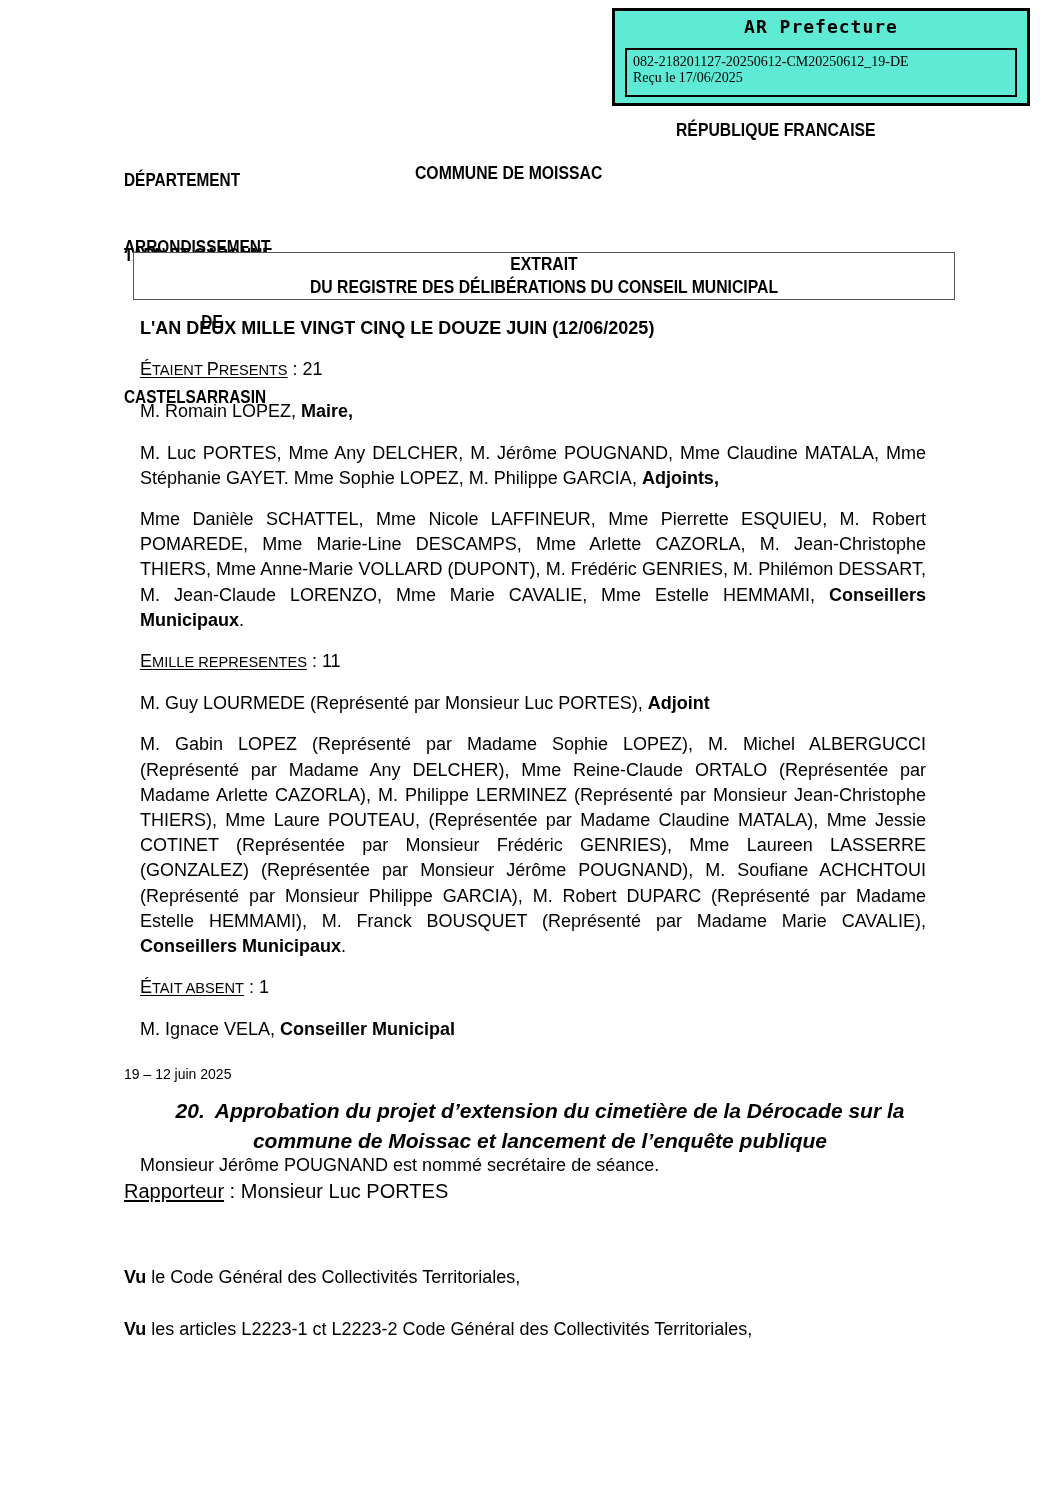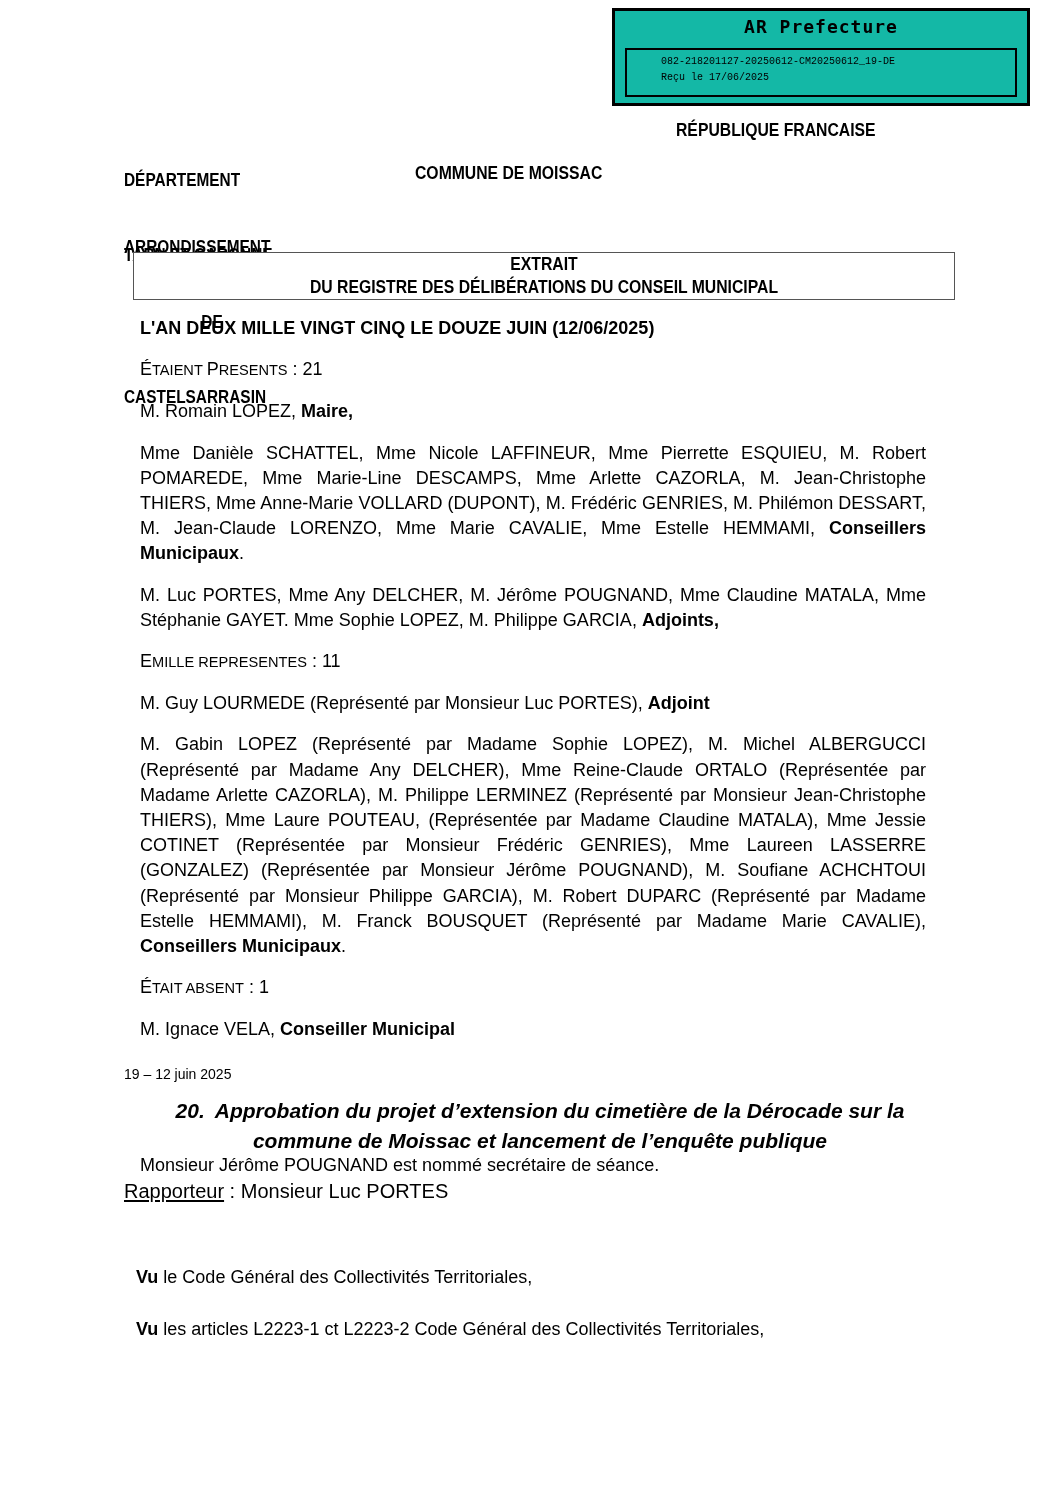--- a/index.html
+++ b/index.html
@@ -17,21 +17,21 @@
   }
 
   
   .ar-stamp {
     position: absolute;
     left: 612px;
     top: 8px;
     width: 418px;
     height: 98px;
     border: 3px solid #000;
-    background: #14b8a6;
+    background: #5eead4;
     box-sizing: border-box;
   }
   .ar-stamp-title {
     font-family: "DejaVu Sans Mono", monospace;
     font-weight: bold;
     font-size: 18px;
     text-align: center;
     letter-spacing: 1px;
     margin-top: 5px;
   }
@@ -39,25 +39,24 @@
     position: absolute;
     left: 10px;
     right: 10px;
     top: 37px;
     bottom: 6px;
     border: 2px solid #000;
     box-sizing: border-box;
     padding: 4px 6px 0 6px;
   }
   .ar-stamp-line {
-    font-family: Liberation Mono, monospace;
-    font-size: 10px;
+    font-family: Liberation Serif, serif;
+    font-size: 14px;
     line-height: 16px;
     white-space: pre;
-    margin-left: 28px;
   }
 
   
   .hdr {
     position: absolute;
     font-weight: bold;
     font-size: 17.5px;
     line-height: 25px;
     transform: scaleX(0.88);
     transform-origin: left top;
@@ -117,20 +116,21 @@
     width: 818px;
     font-size: 18px;
     line-height: 25.2px;
   }
   .body p { margin: 16px; }
   .jt { text-align: justify; text-align-last: left; }
   b, .b { font-weight: bold; }
 
   .kicker {
     font-weight: normal;
+    text-decoration: underline;
     text-underline-offset: 2px;
   }
   .kicker .cap { font-size: 18px; }
   .kicker .sc  { font-size: 14.6px; }
   .gap-secretary { height: 78px; }
 
   
   .delib-no {
     position: absolute;
     left: 124px;
@@ -154,21 +154,21 @@
     position: absolute;
     left: 124px;
     top: 1180px;
     font-size: 20px;
     white-space: pre;
   }
   .rapporteur .u { text-decoration: underline; text-underline-offset: 2px; }
 
   .vu-block {
     position: absolute;
-    left: 136px;
+    left: 124px;
     top: 1265px;
     width: 818px;
     font-size: 18px;
     line-height: 25.2px;
   }
   .vu-block p { margin: 0 0 27px 0; }
 </style>
 </head>
 <body>
 
@@ -201,23 +201,23 @@
 
 <div class="body">
 
   <p class="b">L'AN DEUX MILLE VINGT CINQ LE DOUZE JUIN (12/06/2025)</p>
 
 
   <p><span class="kicker"><span class="cap">É</span><span class="sc">TAIENT </span><span class="cap">P</span><span class="sc">RESENTS</span></span><span> : </span><span>21</span></p>
 
   <p><span>M. Romain LOPEZ, </span><b>Maire,</b></p>
 
+  <p class="jt"><span>M. Luc PORTES, Mme Any DELCHER, M. Jérôme POUGNAND, Mme Claudine MATALA, Mme Stéphanie GAYET. Mme Sophie LOPEZ, M. Philippe GARCIA, </span><b>Adjoints,</b></p>
+
   <p class="jt"><span>Mme Danièle SCHATTEL, Mme Nicole LAFFINEUR, Mme Pierrette ESQUIEU, M. Robert POMAREDE, Mme Marie-Line DESCAMPS, Mme Arlette CAZORLA, M. Jean-Christophe THIERS, Mme Anne-Marie VOLLARD (DUPONT), M. Frédéric GENRIES, M. Philémon DESSART, M. Jean-Claude LORENZO, Mme Marie CAVALIE, Mme Estelle HEMMAMI, </span><b>Conseillers Municipaux</b><span>.</span></p>
-
-  <p class="jt"><span>M. Luc PORTES, Mme Any DELCHER, M. Jérôme POUGNAND, Mme Claudine MATALA, Mme Stéphanie GAYET. Mme Sophie LOPEZ, M. Philippe GARCIA, </span><b>Adjoints,</b></p>
 
   <p><span class="kicker"><span class="cap">E</span><span class="sc">MILLE REPRESENTES</span></span><span> : </span><span>11</span></p>
 
   <p><span>M. Guy LOURMEDE (Représenté par Monsieur Luc PORTES), </span><b>Adjoint</b></p>
 
   <p class="jt"><span>M. Gabin LOPEZ (Représenté par Madame Sophie LOPEZ), M. Michel ALBERGUCCI (Représenté par Madame Any DELCHER), Mme Reine-Claude ORTALO (Représentée par Madame Arlette CAZORLA), M. Philippe LERMINEZ (Représenté par Monsieur Jean-Christophe THIERS), Mme Laure POUTEAU, (Représentée par Madame Claudine MATALA), Mme Jessie COTINET (Représentée par Monsieur Frédéric GENRIES), Mme Laureen LASSERRE (GONZALEZ) (Représentée par Monsieur Jérôme POUGNAND), M. Soufiane ACHCHTOUI (Représenté par Monsieur Philippe GARCIA), M. Robert DUPARC (Représenté par Madame Estelle HEMMAMI), M. Franck BOUSQUET (Représenté par Madame Marie CAVALIE), </span><b>Conseillers Municipaux</b><span>.</span></p>
 
   <p><span class="kicker"><span class="cap">É</span><span class="sc">TAIT ABSENT</span></span><span> : </span><span>1</span></p>
 
   <p><span>M. Ignace VELA, </span><b>Conseiller Municipal</b></p>

